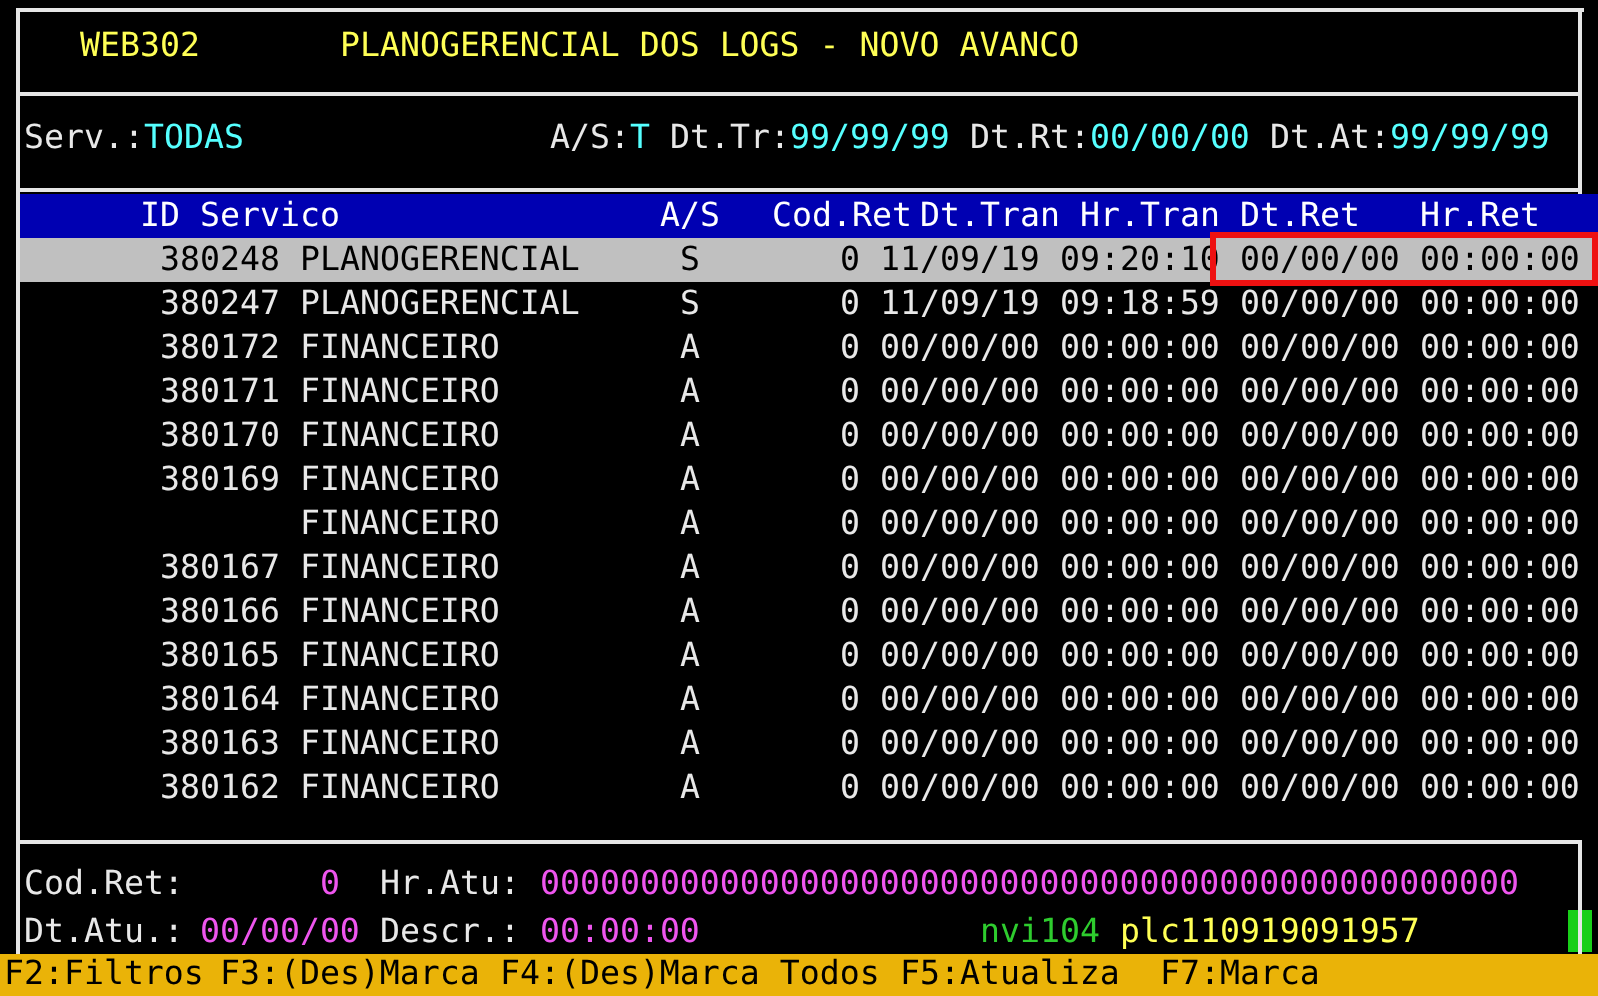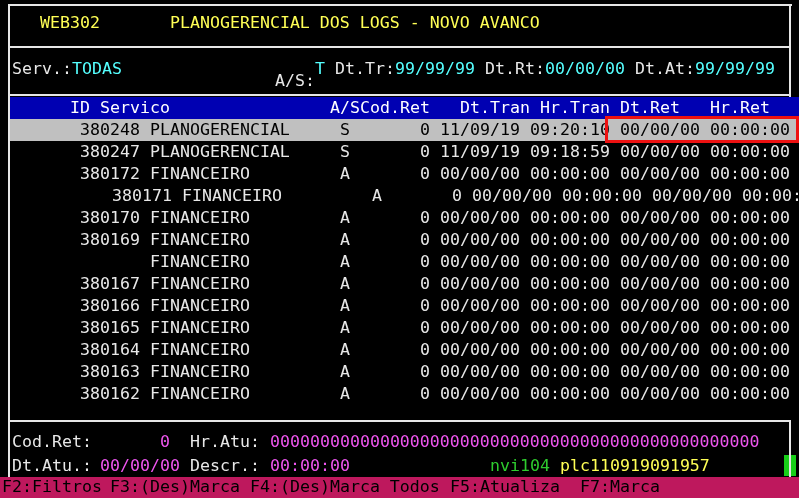--- a/index.html
+++ b/index.html
@@ -22,41 +22,41 @@
   }
   .trow {
     position:absolute; left:10px; right:0; height:22px; color:#e8e8e8;
   }
   .trow.sel { background:#c0c0c0; color:#000000; }
   .thead span, .trow span { top:0; }
   
   .h-id   { left:40px;  width:40px; text-align:right; }
   .h-serv { left:90px; }
   .h-as   { left:320px; }
-  .h-cod  { left:350px; }
+  .h-cod  { left:376px; }
   .h-dtt  { left:450px; }
   .h-hrt  { left:530px; }
   .h-dtr  { left:610px; }
   .h-hrr  { left:700px; }
   .c-id   { left:40px;  width:90px; text-align:right; }
   .c-serv { left:140px; }
   .c-as   { left:330px; }
   .c-cod  { left:370px; width:50px; text-align:right; }
   .c-dtt  { left:430px; }
   .c-hrt  { left:520px; }
   .c-dtr  { left:610px; }
   .c-hrr  { left:700px; }
   .redbox {
     position:absolute; left:605px; top:116px; width:194px; height:27px;
     border:3px solid #ee1111; box-sizing:border-box; pointer-events:none;
   }
   .cursorblock { position:absolute; width:5px; height:21px; background:#18cf18; }
   .footer {
     position:absolute; left:0; right:0; top:477px; height:21px;
-    background:#be185d; color:#000000;
+    background:#eab308; color:#000000;
   }
   .footer span { top:-1px; }
 </style>
 </head>
 <body>
 
 <div class="scr">
 
   <div class="bline" style="left:8px;top:4px;width:784px;height:2px;"></div>
   <div class="bline" style="left:8px;top:4px;width:2px;height:473px;"></div>
@@ -64,21 +64,21 @@
   <div class="bline" style="left:789px;top:420px;width:2px;height:57px;"></div>
   <div class="bline" style="left:8px;top:46px;width:783px;height:2px;"></div>
   <div class="bline" style="left:8px;top:94px;width:783px;height:2px;"></div>
   <div class="bline" style="left:8px;top:420px;width:783px;height:2px;"></div>
 
   <span class="yellow" style="left:40px;top:12px;">WEB302</span>
   <span class="yellow" style="left:170px;top:12px;">PLANOGERENCIAL DOS LOGS - NOVO AVANCO</span>
 
   <span class="white" style="left:12px;top:58px;">Serv.:</span>
   <span class="cyan" style="left:72px;top:58px;">TODAS</span>
-  <span class="white" style="left:275px;top:58px;margin-top:12px;">A/S:</span>
+  <span class="white" style="left:275px;top:58px;">A/S:</span>
   <span class="cyan" style="left:315px;top:58px;">T</span>
   <span class="white" style="left:335px;top:58px;">Dt.Tr:</span>
   <span class="cyan" style="left:395px;top:58px;">99/99/99</span>
   <span class="white" style="left:485px;top:58px;">Dt.Rt:</span>
   <span class="cyan" style="left:545px;top:58px;">00/00/00</span>
   <span class="white" style="left:635px;top:58px;">Dt.At:</span>
   <span class="cyan" style="left:695px;top:58px;">99/99/99</span>
 
   <div class="thead">
     <span class="h-id">ID</span>
@@ -115,21 +115,21 @@
       <div class="trow" style="top: 163px;">
       <span class="c-id">380172</span>
       <span class="c-serv">FINANCEIRO</span>
       <span class="c-as">A</span>
       <span class="c-cod">0</span>
       <span class="c-dtt">00/00/00</span>
       <span class="c-hrt">00:00:00</span>
       <span class="c-dtr">00/00/00</span>
       <span class="c-hrr">00:00:00</span>
     </div>
-      <div class="trow" style="top: 185px; margin-left: 32px;">
+      <div class="trow" style="top: 185px;">
       <span class="c-id">380171</span>
       <span class="c-serv">FINANCEIRO</span>
       <span class="c-as">A</span>
       <span class="c-cod">0</span>
       <span class="c-dtt">00/00/00</span>
       <span class="c-hrt">00:00:00</span>
       <span class="c-dtr">00/00/00</span>
       <span class="c-hrr">00:00:00</span>
     </div>
       <div class="trow" style="top: 207px;">

